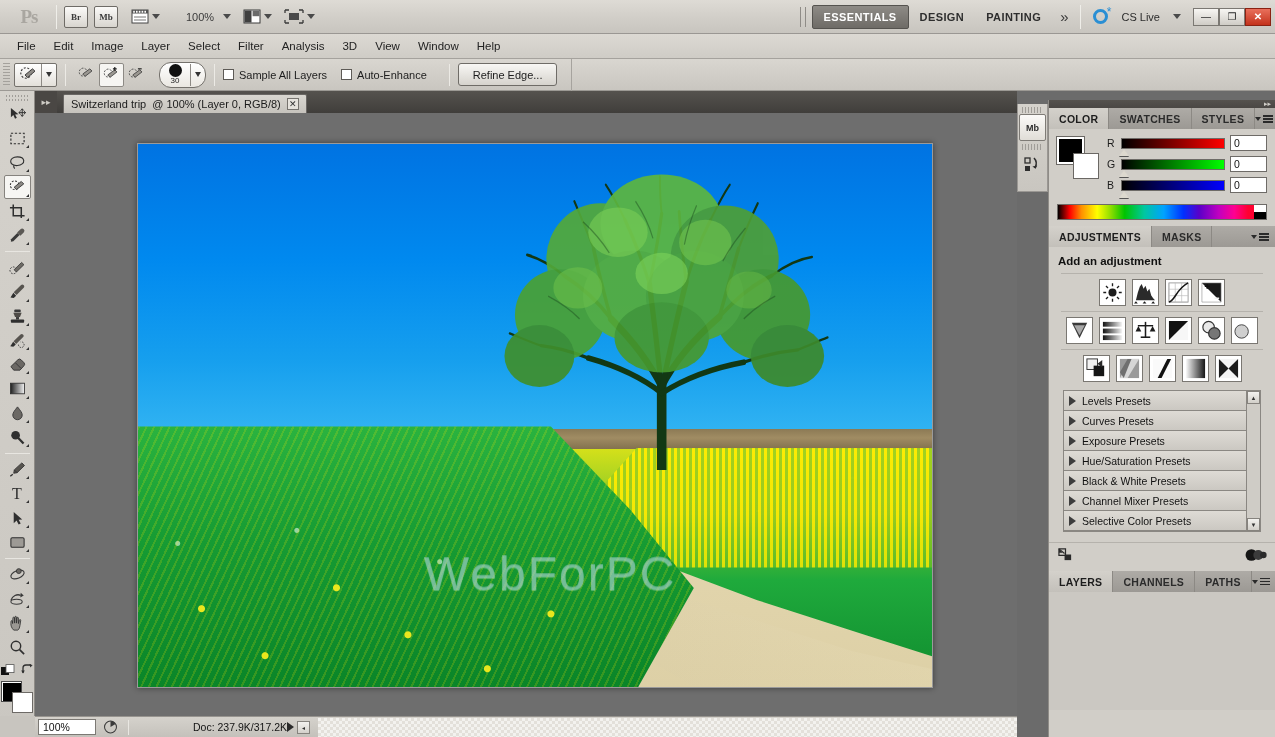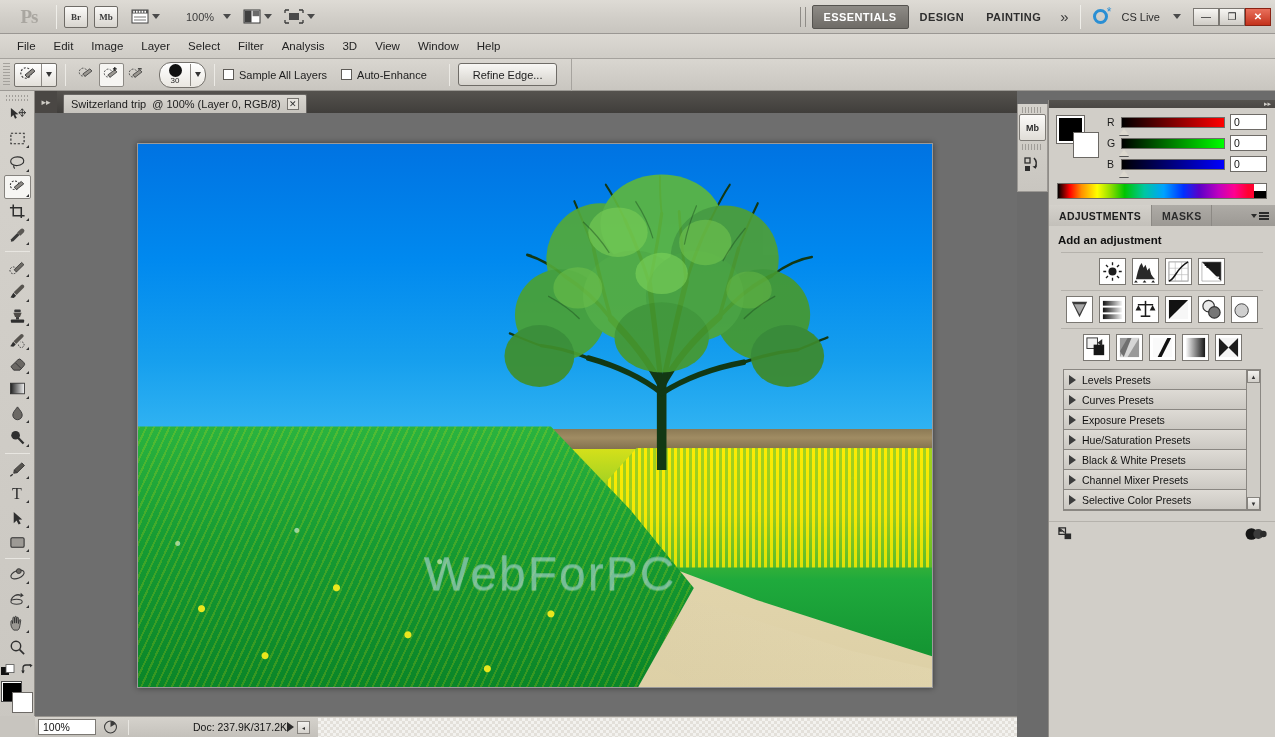--- a/index.html
+++ b/index.html
@@ -798,20 +798,31 @@
         <path d="M11 3 q4 4 1 10" fill="none" stroke="#2e2e2e" stroke-width="1.6"></path>
         <path d="M9.4 11.6 L12.6 13.8 L14.2 10.6 Z" fill="#2e2e2e"></path>
       </svg>
     </div>
   </div>
 
   <div class="rightdock">
     <div class="dock-top-grip">▸▸</div>
 
     <div class="panel">
+      <div class="tabrow">
+        <div class="ptab">COLOR</div>
+        <div class="ptab inactive">SWATCHES</div>
+        <div class="ptab inactive">STYLES</div>
+        <div class="tabrow-fill">
+          <span class="menu-glyph">
+            <span class="mg-tri"></span>
+              <span class="mg-lines"></span>
+          </span>
+        </div>
+      </div>
       <div class="panel-body">
         <div class="colorrow">
           <div class="colorsw">
             <div class="csw-fg"></div>
             <div class="csw-bg"></div>
           </div>
           <div class="sliders">
             <div class="sl-row">
               <span class="sl-label">R</span>
               <span class="sl-track sl-r">
@@ -1042,20 +1053,34 @@
         <span>
           <svg width="22" height="14" viewBox="0 0 24 15">
             <circle cx="7" cy="7.5" r="6.4" fill="#161616"></circle>
             <circle cx="14.5" cy="7.5" r="5.4" fill="#3b3b3b"></circle>
             <circle cx="20" cy="7.5" r="3.6" fill="#2a2a2a"></circle>
           </svg>
         </span>
       </div>
     </div>
 
+    <div class="panel">
+      <div class="tabrow">
+        <div class="ptab">LAYERS</div>
+        <div class="ptab inactive">CHANNELS</div>
+        <div class="ptab inactive">PATHS</div>
+        <div class="tabrow-fill">
+          <span class="menu-glyph">
+            <span class="mg-tri"></span>
+              <span class="mg-lines"></span>
+          </span>
+        </div>
+      </div>
+      <div class="layers-body"></div>
+    </div>
   </div>
 
   <div class="bottom-left-fill"></div>
   <div class="statusbar">
     <div class="zoomfield">100%</div>
     <div class="sb-icon">
       <svg width="15" height="14" viewBox="0 0 16 15">
         <circle cx="8" cy="7.5" r="6.4" fill="none" stroke="#3a3a3a" stroke-width="1.1"></circle>
         <path d="M8 7.5 L8 1.2 A6.4 6.4 0 0 1 13.4 4.4 Z" fill="#3a3a3a"></path>
       </svg>

